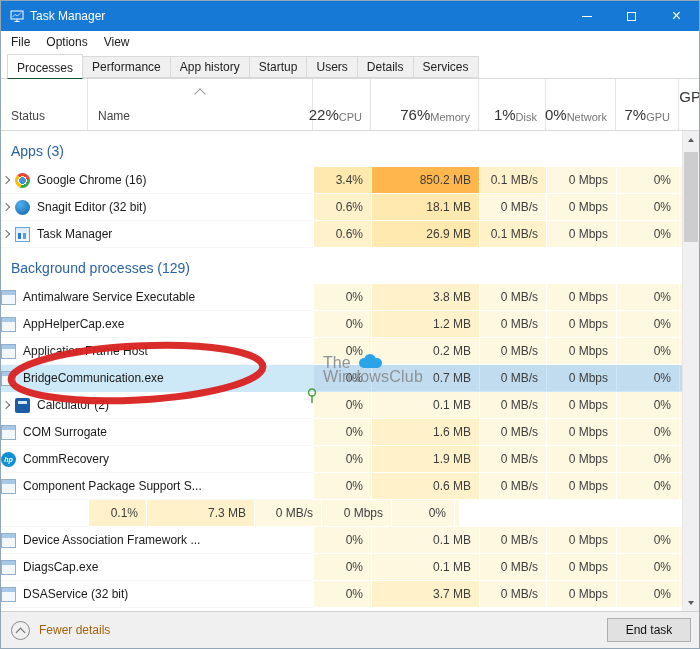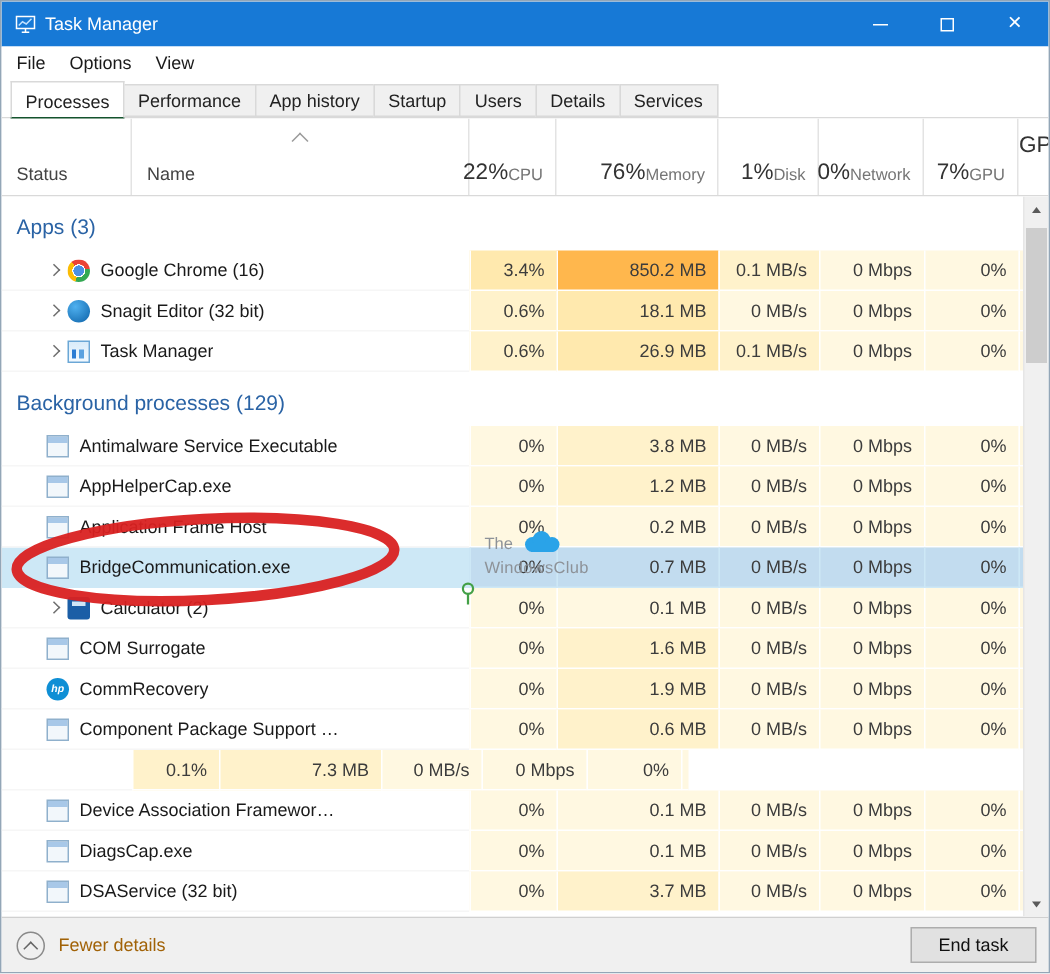--- a/index.html
+++ b/index.html
@@ -44,21 +44,21 @@
   .hcol.num{display:flex;flex-direction:row;align-items:flex-end;justify-content:flex-end;padding:9px 8px 7px}
   .hcol.num.c-cut{align-items:flex-start;padding:9px 0 7px 3px}
   .hcol.num .pct{font-size:15px;color:#333;white-space:nowrap}
   .hcol.num .lbl{font-size:11px;color:#757575;white-space:nowrap}
 
   
   .rows{flex:1 1 auto;position:relative;background:#fff;overflow:hidden;padding-right:17px}
   .group-header{height:36px;display:flex;align-items:flex-end;padding:0 0 8px 10px;font-size:14px;color:#2a63a5}
   .row{height:27px;display:flex}
   .row>*{flex:0 0 auto}
-  .namecell{width:225px;display:flex;align-items:center;padding-left:30px;border-bottom:1px solid #f6f6f6;overflow:hidden}
+  .namecell{width:225px;display:flex;align-items:center;border-bottom:1px solid #f6f6f6;overflow:hidden}
   .statuscell{width:87px;border-bottom:1px solid #f6f6f6}
   .cell{display:flex;align-items:center;justify-content:flex-end;padding-right:8px;font-size:12px;color:#3c3c3c;border-left:1px solid #fff;border-bottom:1px solid #fff;white-space:nowrap;overflow:hidden}
   .c-cpu{width:58px}.c-mem{width:108px}.c-disk{width:67px}.c-net{width:70px}.c-gpu{width:63px}
   .cell.c-cut{width:5px;padding:0}
   .h1{background:#fff8e1}
   .h2{background:#fff2cb}
   .h3{background:#ffe9ae}
   .h4{background:#ffb74d}
   .row.sel{background:#cde8f6}
   .row.sel .namecell,.row.sel .statuscell{border-bottom-color:#cde8f6}
@@ -93,21 +93,21 @@
   .sb-thumb{position:absolute;top:21px;left:1px;right:1px;height:90px;background:#cdcdcd}
 
   
   .footer{flex:0 0 37px;border-top:1px solid #d0d0d0;background:#f0f0f0;display:flex;align-items:center;padding:0 8px}
   .details-toggle{display:flex;align-items:center;gap:9px;font-size:12px;color:#a16207;padding-left:2px}
   .chev-circle{width:19px;height:19px;border:1px solid #8a8a8a;border-radius:50%;position:relative}
   .chev-circle::after{content:"";position:absolute;left:5px;top:7px;width:6px;height:6px;border:solid #666;border-width:1.5px 0 0 1.5px;transform:rotate(45deg)}
   .endtask{margin-left:auto;width:84px;height:24px;background:#e1e1e1;border:1px solid #adadad;font-size:12px;color:#111;font-family:inherit}
 
   
-  .watermark{position:absolute;left:322px;top:223px;z-index:5;color:#8d9298;font-size:11px;line-height:13px}
+  .watermark{position:absolute;left:322px;top:223px;z-index:5;color:#8d9298;font-size:16px;line-height:13px}
   .wm-row{display:flex;align-items:center;gap:5px}
   .wm-club{letter-spacing:.2px}
   .wm-green{position:absolute;left:305px;top:257px;z-index:5}
   .annotation{position:absolute;left:0;top:0;width:700px;height:649px;pointer-events:none;z-index:60}
 </style>
 </head>
 <body>
 
 <div class="window">
 

